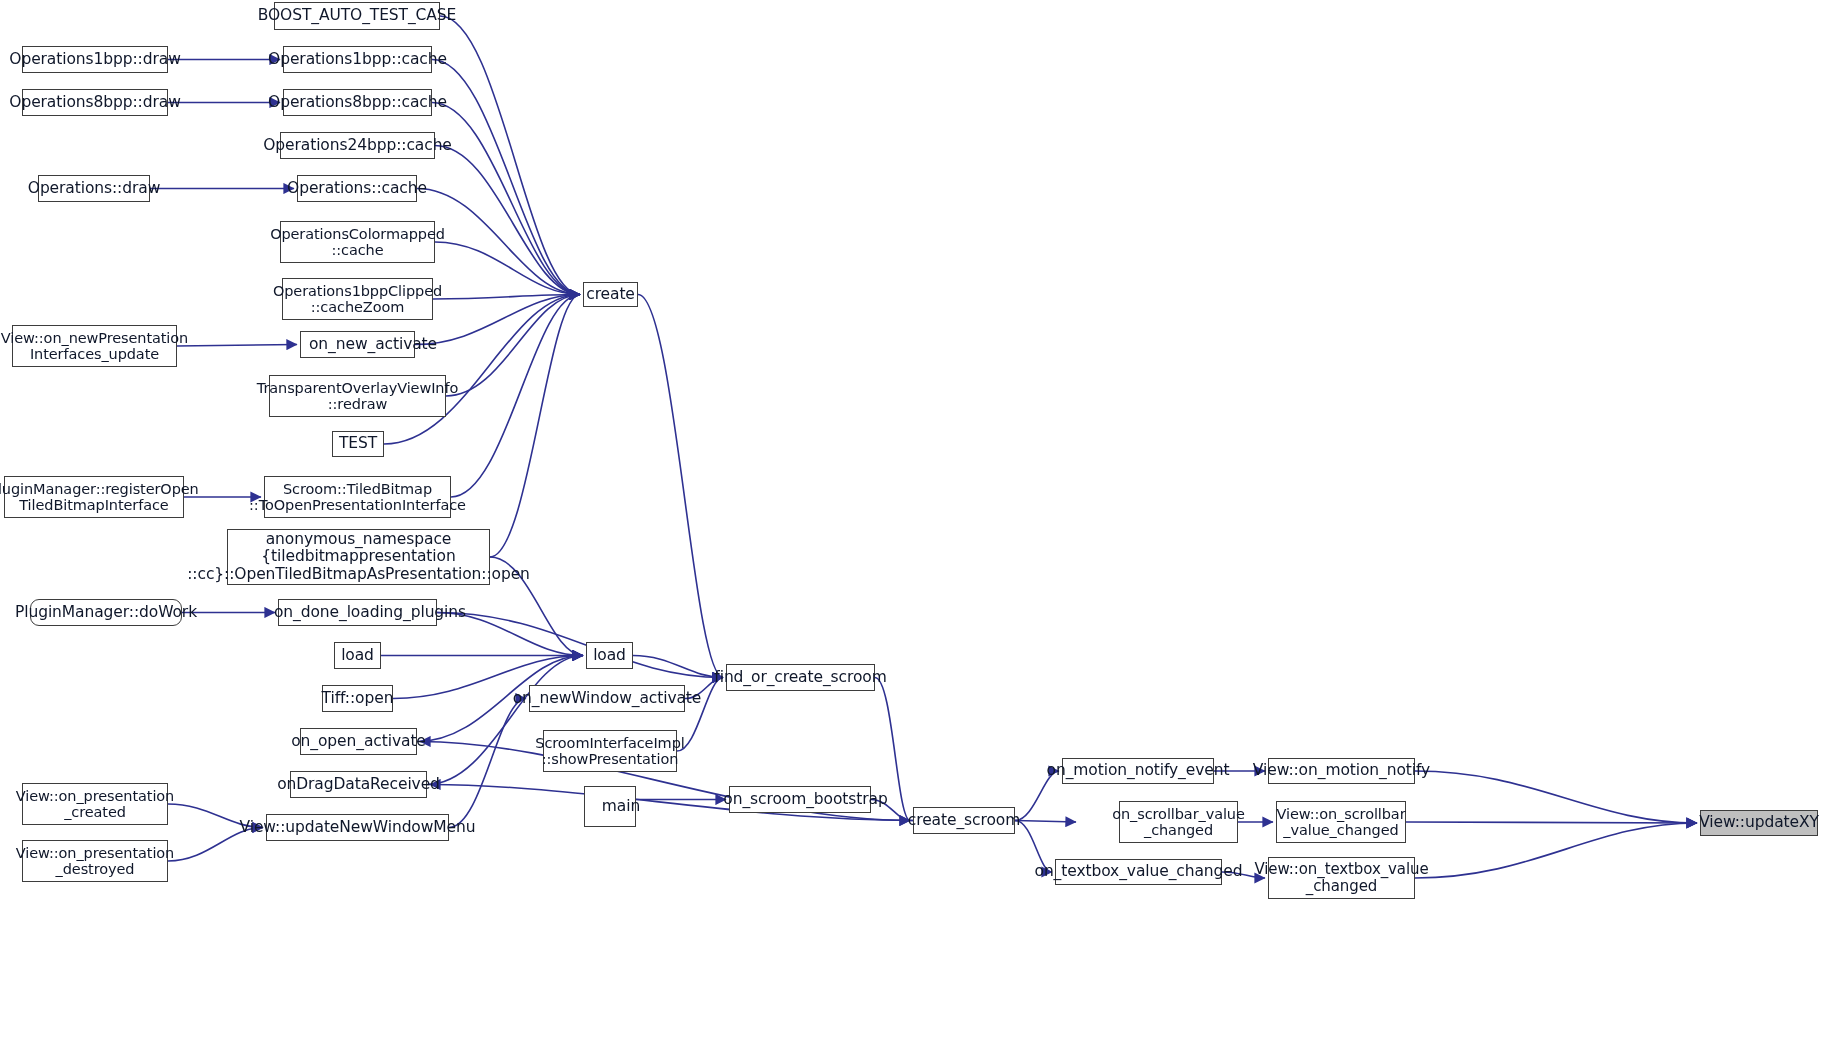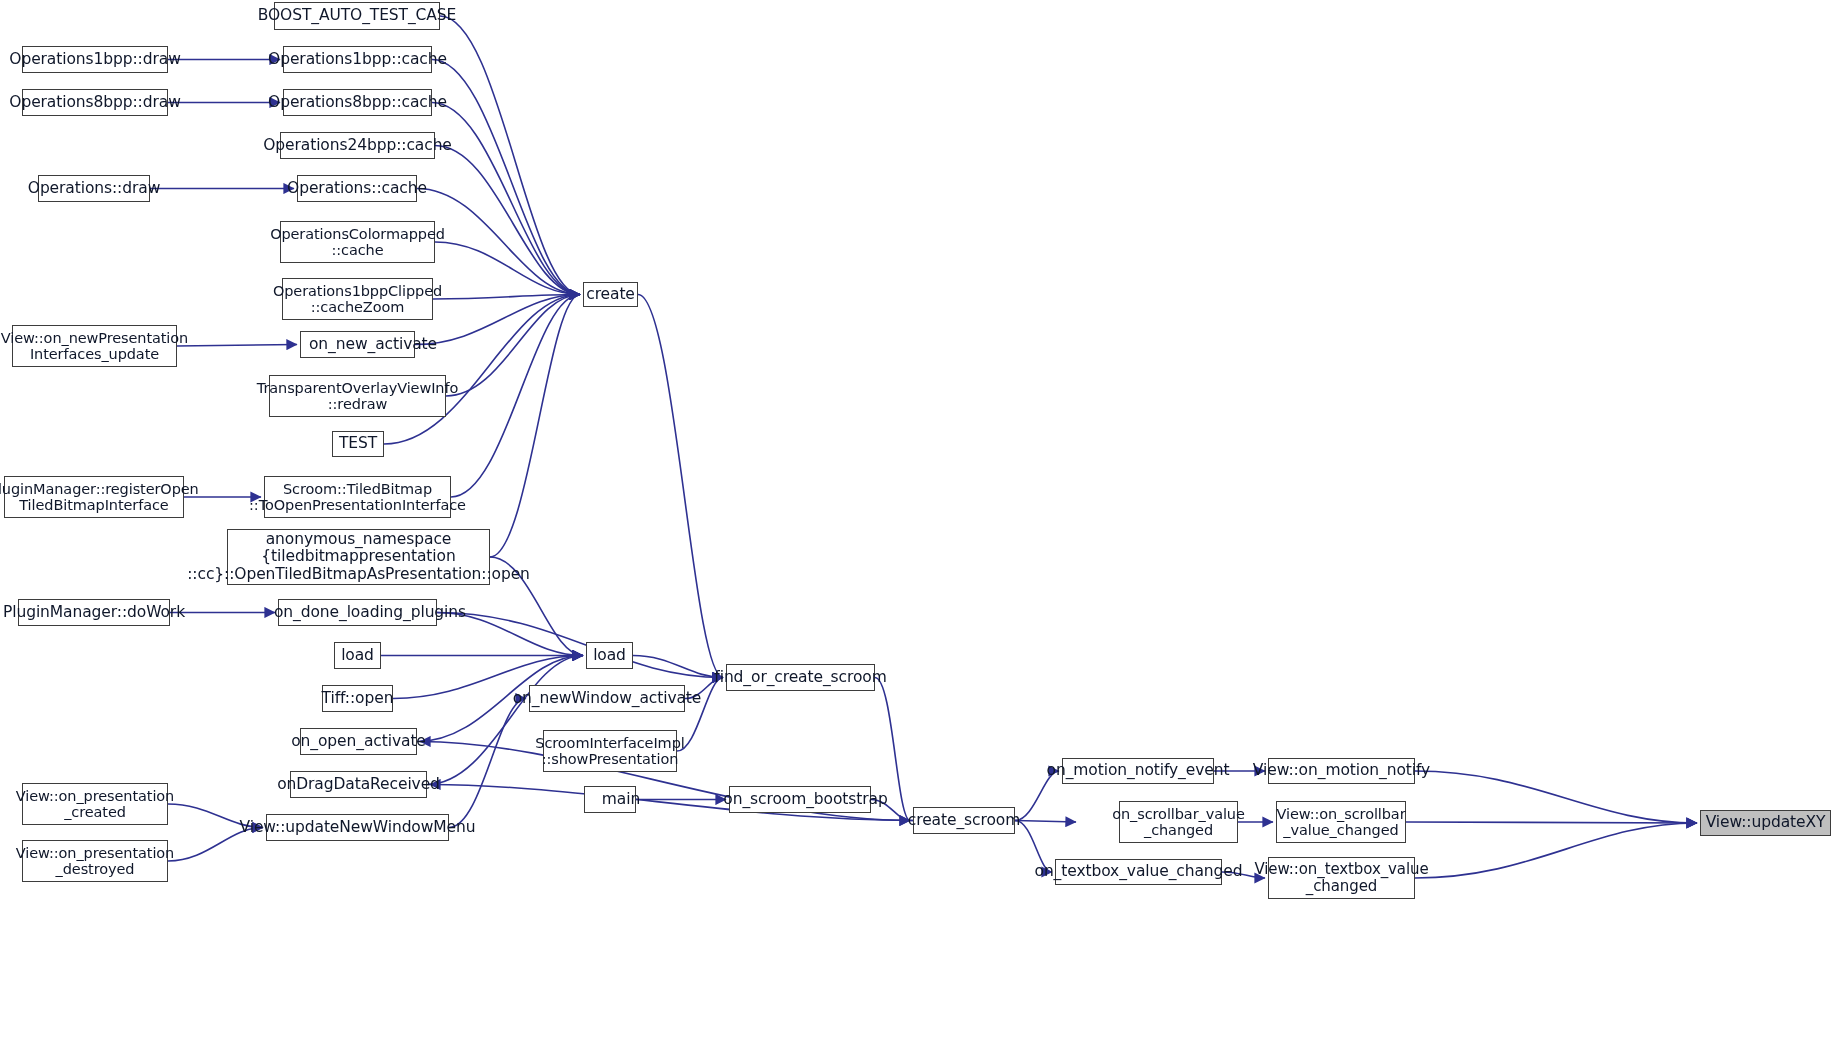--- a/index.html
+++ b/index.html
@@ -124,44 +124,44 @@
       <div class="node" style="left: 269px; top: 375px; width: 177px; height: 42px; font-size: 14.5px;">TransparentOverlayViewInfo
 ::redraw</div>
       <div class="node" style="left: 332px; top: 431px; width: 52px; height: 26px;">TEST</div>
       <div class="node" style="left: 4px; top: 476px; width: 180px; height: 42px; font-size: 14.5px;">PluginManager::registerOpen
 TiledBitmapInterface</div>
       <div class="node" style="left: 264px; top: 476px; width: 187px; height: 42px; font-size: 14.5px;">Scroom::TiledBitmap
 ::ToOpenPresentationInterface</div>
       <div class="node" style="left: 227px; top: 529px; width: 263px; height: 56px;">anonymous_namespace
 {tiledbitmappresentation
 ::cc}::OpenTiledBitmapAsPresentation::open</div>
-      <div class="node" style="left: 18px; top: 599px; width: 152px; height: 27px;">PluginManager::doWork</div>
+      <div class="node" style="left: 30px; top: 599px; width: 152px; height: 27px; border-radius: 9px;">PluginManager::doWork</div>
       <div class="node" style="left: 278px; top: 599px; width: 159px; height: 27px; padding-left: 30px;">on_done_loading_plugins</div>
       <div class="node" style="left: 334px; top: 642px; width: 47px; height: 27px;">load</div>
       <div class="node" style="left: 586px; top: 642px; width: 47px; height: 27px;">load</div>
       <div class="node" style="left: 322px; top: 685px; width: 71px; height: 27px;">Tiff::open</div>
       <div class="node" style="left: 529px; top: 685px; width: 156px; height: 27px;">on_newWindow_activate</div>
       <div class="node" style="left: 726px; top: 664px; width: 149px; height: 27px;">find_or_create_scroom</div>
       <div class="node" style="left: 300px; top: 728px; width: 117px; height: 27px;">on_open_activate</div>
       <div class="node" style="left: 543px; top: 730px; width: 134px; height: 42px; font-size: 14.5px;">ScroomInterfaceImpl
 ::showPresentation</div>
       <div class="node" style="left: 290px; top: 771px; width: 137px; height: 27px;">onDragDataReceived</div>
-      <div class="node" style="left: 584px; top: 786px; width: 52px; height: 27px; padding-left: 27px;">main</div>
+      <div class="node" style="left: 584px; top: 786px; width: 52px; height: 41px; padding-left: 27px;">main</div>
       <div class="node" style="left: 729px; top: 786px; width: 142px; height: 27px; padding-left: 16px;">on_scroom_bootstrap</div>
       <div class="node" style="left: 22px; top: 783px; width: 146px; height: 42px; font-size: 14.5px;">View::on_presentation
 _created</div>
       <div class="node" style="left: 266px; top: 814px; width: 183px; height: 27px;">View::updateNewWindowMenu</div>
       <div class="node" style="left: 22px; top: 840px; width: 146px; height: 42px; font-size: 14.5px;">View::on_presentation
 _destroyed</div>
       <div class="node" style="left: 913px; top: 807px; width: 102px; height: 27px;">create_scroom</div>
       <div class="node" style="left: 1062px; top: 758px; width: 152px; height: 26px;">on_motion_notify_event</div>
       <div class="node" style="left: 1268px; top: 758px; width: 147px; height: 26px;">View::on_motion_notify</div>
       <div class="node" style="left: 1079px; top: 801px; width: 119px; height: 42px; font-size: 14.5px; margin-left: 40px;">on_scrollbar_value
 _changed</div>
       <div class="node" style="left: 1276px; top: 801px; width: 130px; height: 42px; font-size: 14.5px;">View::on_scrollbar
 _value_changed</div>
       <div class="node" style="left: 1055px; top: 859px; width: 167px; height: 26px;">on_textbox_value_changed</div>
       <div class="node" style="left: 1268px; top: 857px; width: 147px; height: 42px; font-size: 15px;">View::on_textbox_value
 _changed</div>
-      <div class="node highlight" style="left: 1700px; top: 810px; width: 131px; height: 26px;">View::updateXY</div>
+      <div class="node highlight" style="left: 1700px; top: 810px; width: 118px; height: 26px;">View::updateXY</div>
       <div class="node" style="left: 583px; top: 282px; width: 55px; height: 25px;">create</div>
     </div>
 </div>
 
 </body></html>

